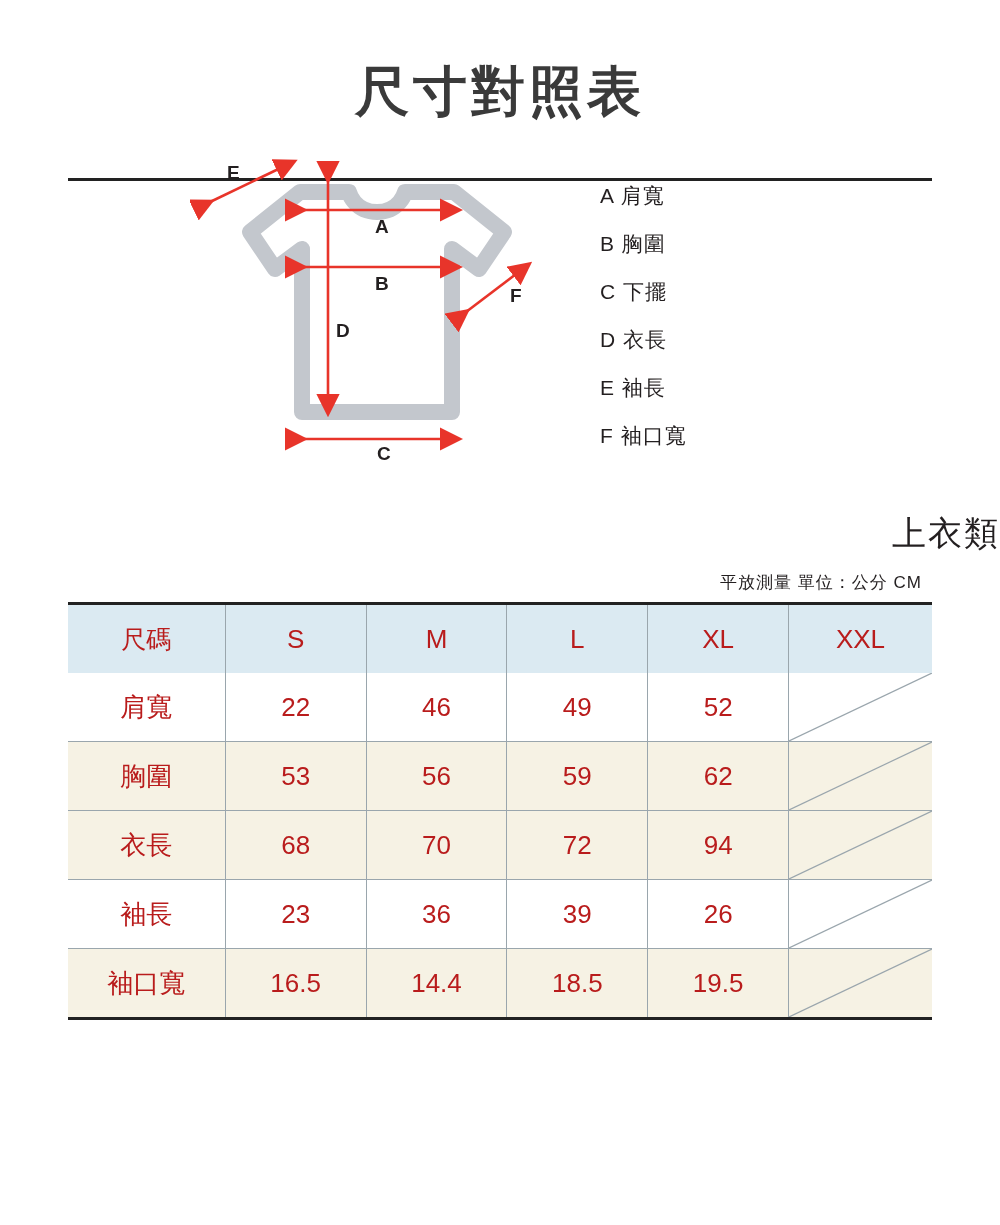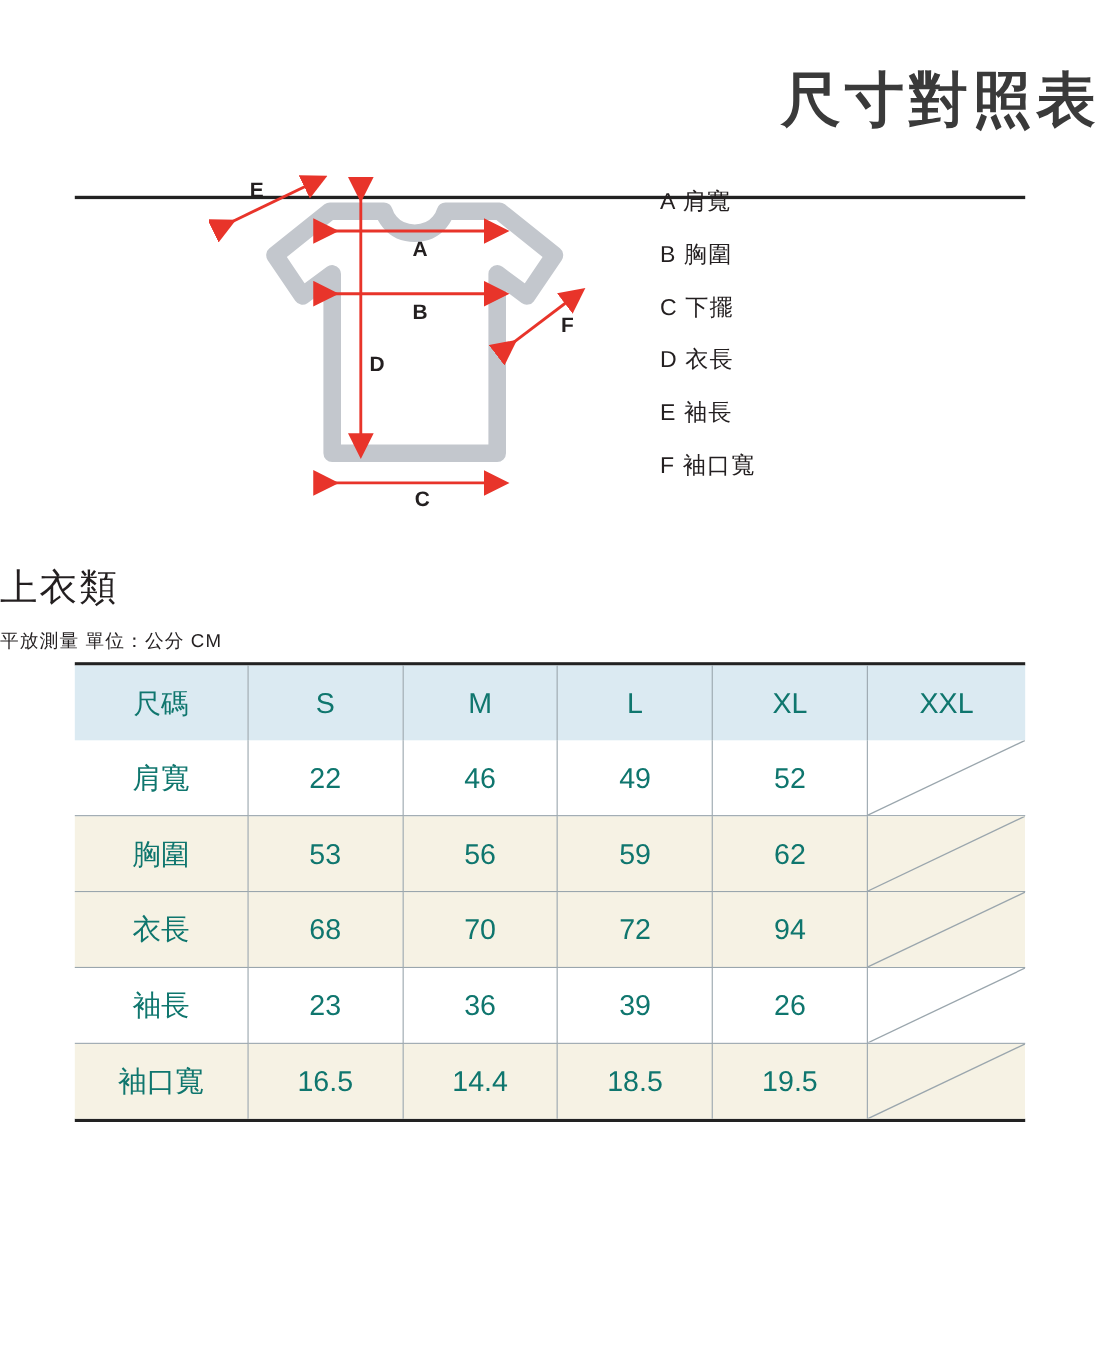--- a/index.html
+++ b/index.html
@@ -11,21 +11,21 @@
     width: 1000px;
     height: 1225px;
     font-family: "Liberation Sans", "DejaVu Sans", sans-serif;
     color: #231f20;
     position: relative;
     overflow: hidden;
   }
 
   
   #page-title {
-    text-align: right;
+    text-align: center;
     font-size: 54px;
     font-weight: bold;
     letter-spacing: 4px;
     color: #3a3a3a;
     margin: 0;
     padding-top: 62px;
     line-height: 1.1;
   }
 
   .top-rule {
@@ -46,42 +46,42 @@
   .diagram-svg {
     position: absolute;
     left: 190px;
     top: 0;
     width: 400px;
     height: 330px;
   }
   .legend {
     position: absolute;
     left: 600px;
-    top: 16px;
+    top: 28px;
     font-size: 21px;
     line-height: 1;
     color: #231f20;
   }
   .legend div {
     margin-bottom: 27px;
     letter-spacing: 1px;
   }
 
   
   .section-heading {
-    text-align: left;
+    text-align: right;
     font-size: 34px;
     color: #231f20;
     margin: 0;
     padding-top: 4px;
     letter-spacing: 2px;
   }
 
   .unit-note {
-    text-align: left;
+    text-align: right;
     font-size: 17px;
     color: #231f20;
     padding-right: 78px;
     padding-top: 14px;
     letter-spacing: 1px;
   }
 
   
   .table-wrap {
     margin: 8px 68px 0 68px;
@@ -95,21 +95,21 @@
     table-layout: fixed;
   }
   table.size-table th,
   table.size-table td {
     border-bottom: 1px solid #9aa6ad;
     border-right: 1px solid #9aa6ad;
     text-align: center;
     font-size: 26px;
     font-weight: normal;
     height: 66px;
-    color: #0f766e;
+    color: #b91c1c;
   }
   table.size-table tr th:last-child,
   table.size-table tr td:last-child {
     border-right: none;
   }
   table.size-table tr:last-child th,
   table.size-table tr:last-child td {
     border-bottom: none;
   }
   thead th {

